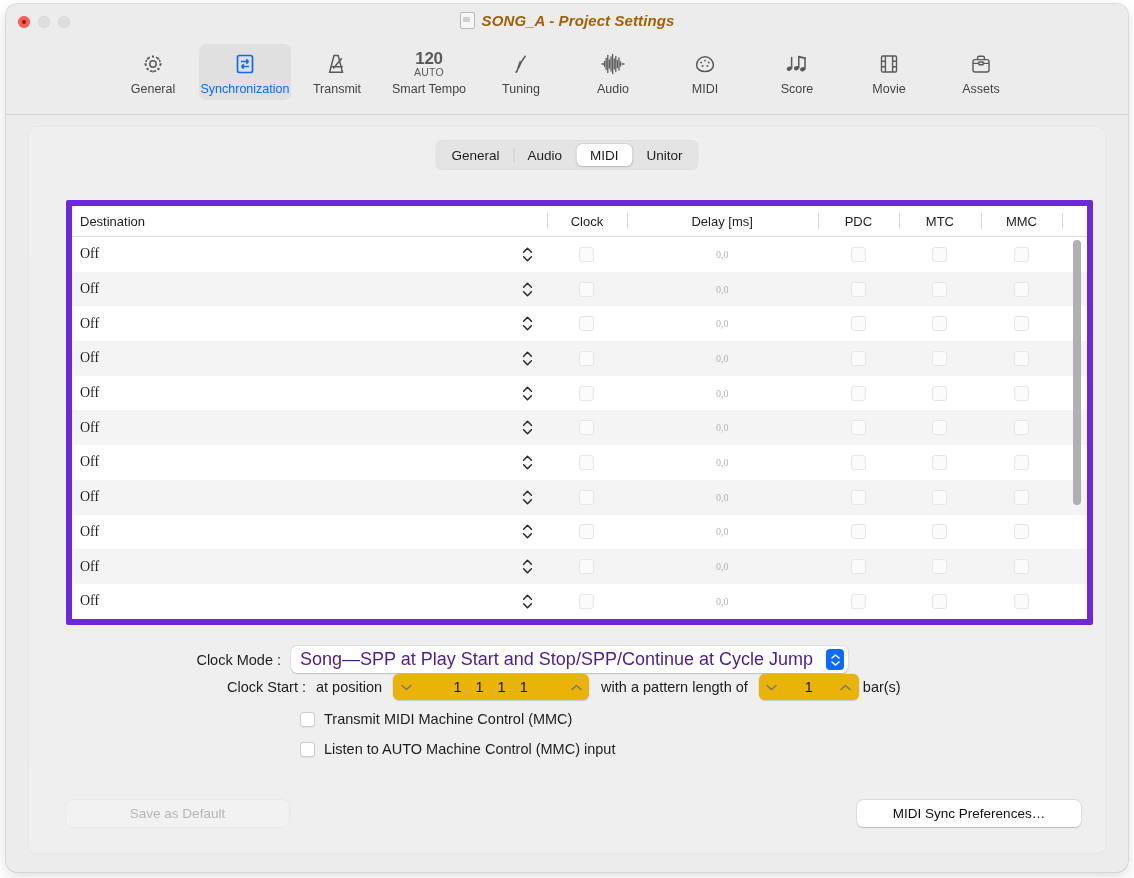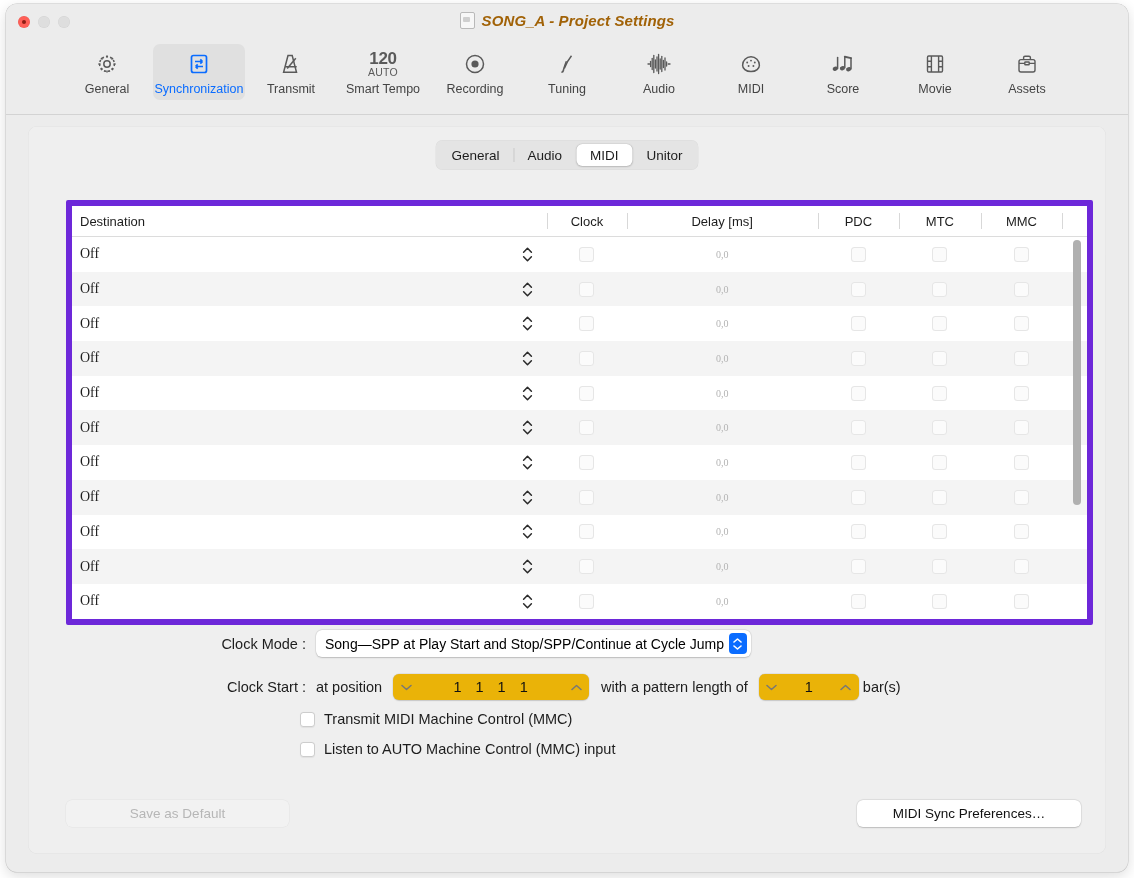--- a/index.html
+++ b/index.html
@@ -341,24 +341,24 @@
     display: flex;
     align-items: center;
     height: 27px;
     background: #ffffff;
     border-radius: 6px;
     box-shadow: 0 0.5px 1.5px rgba(0,0,0,0.18), 0 0 0 0.5px rgba(0,0,0,0.08);
     padding: 0 4px 0 9px;
     cursor: default;
   }
   .popup-text {
-    font-size: 14px;
-    color: #000000;
+    font-size: 18px;
+    color: #4c1d95;
     white-space: nowrap;
-    margin-right: 5px;
+    margin-right: 13px;
   }
   .popup-arrows {
     width: 18px;
     height: 21px;
     background: #0a6cff;
     border-radius: 4px;
     display: flex;
     flex-direction: column;
     align-items: center;
     justify-content: center;
@@ -494,29 +494,20 @@
     </div>
 
     <div class="tb-item">
       <div class="tb-icon" style="flex-direction:column;justify-content:center;">
         <div class="tempo-num">120</div>
         <div class="tempo-auto">AUTO</div>
       </div>
       <div class="tb-label">Smart Tempo</div>
     </div>
 
-    <div class="tb-item">
-      <div class="tb-icon">
-        <svg width="24" height="24" viewBox="0 0 24 24" fill="none" stroke="currentColor" stroke-width="1.5">
-          <circle cx="12" cy="12" r="8.5"></circle>
-          <circle cx="12" cy="12" r="3.6" fill="currentColor" stroke="none"></circle>
-        </svg>
-      </div>
-      <div class="tb-label">Recording</div>
-    </div>
 
     <div class="tb-item">
       <div class="tb-icon">
         <svg width="24" height="24" viewBox="0 0 24 24" fill="none" stroke="currentColor" stroke-width="1.5">
           <path d="M16.5 3.8c-2.8 3.4-5.6 8.6-7.2 12.6"></path>
           <path d="M11.4 9.2c-1.3 3-2.2 5.8-3.2 9.6"></path>
           <path d="M8.6 18.2c-.4 1.4-1.2 2-2.2 2"></path>
         </svg>
       </div>
       <div class="tb-label">Tuning</div>
@@ -902,21 +893,21 @@
             </div>
             <div class="cell-end"></div>
           </div>
         </div>
 
       <div class="vscroll">
         <div class="vthumb"></div>
       </div>
     </div>
 
-    <div class="formrow" style="left:0px; top:504px; width:820px; justify-content:flex-start;">
+    <div class="formrow" style="left:0px; top:520px; width:820px; justify-content:flex-start;">
       <div class="form-label" style="width:278px;">Clock Mode :</div>
       <div class="popup" style="margin-left:10px;">
         <div class="popup-text">Song—SPP at Play Start and Stop/SPP/Continue at Cycle Jump</div>
         <div class="popup-arrows">
           <svg width="9" height="5" viewBox="0 0 9 5" fill="none" stroke="#ffffff" stroke-width="1.6" stroke-linecap="round" stroke-linejoin="round">
               <path d="M1 4L4.5 1L8 4"></path>
             </svg>
           <svg width="9" height="5" viewBox="0 0 9 5" fill="none" stroke="#ffffff" stroke-width="1.6" stroke-linecap="round" stroke-linejoin="round">
               <path d="M1 1L4.5 4L8 1"></path>
             </svg>

